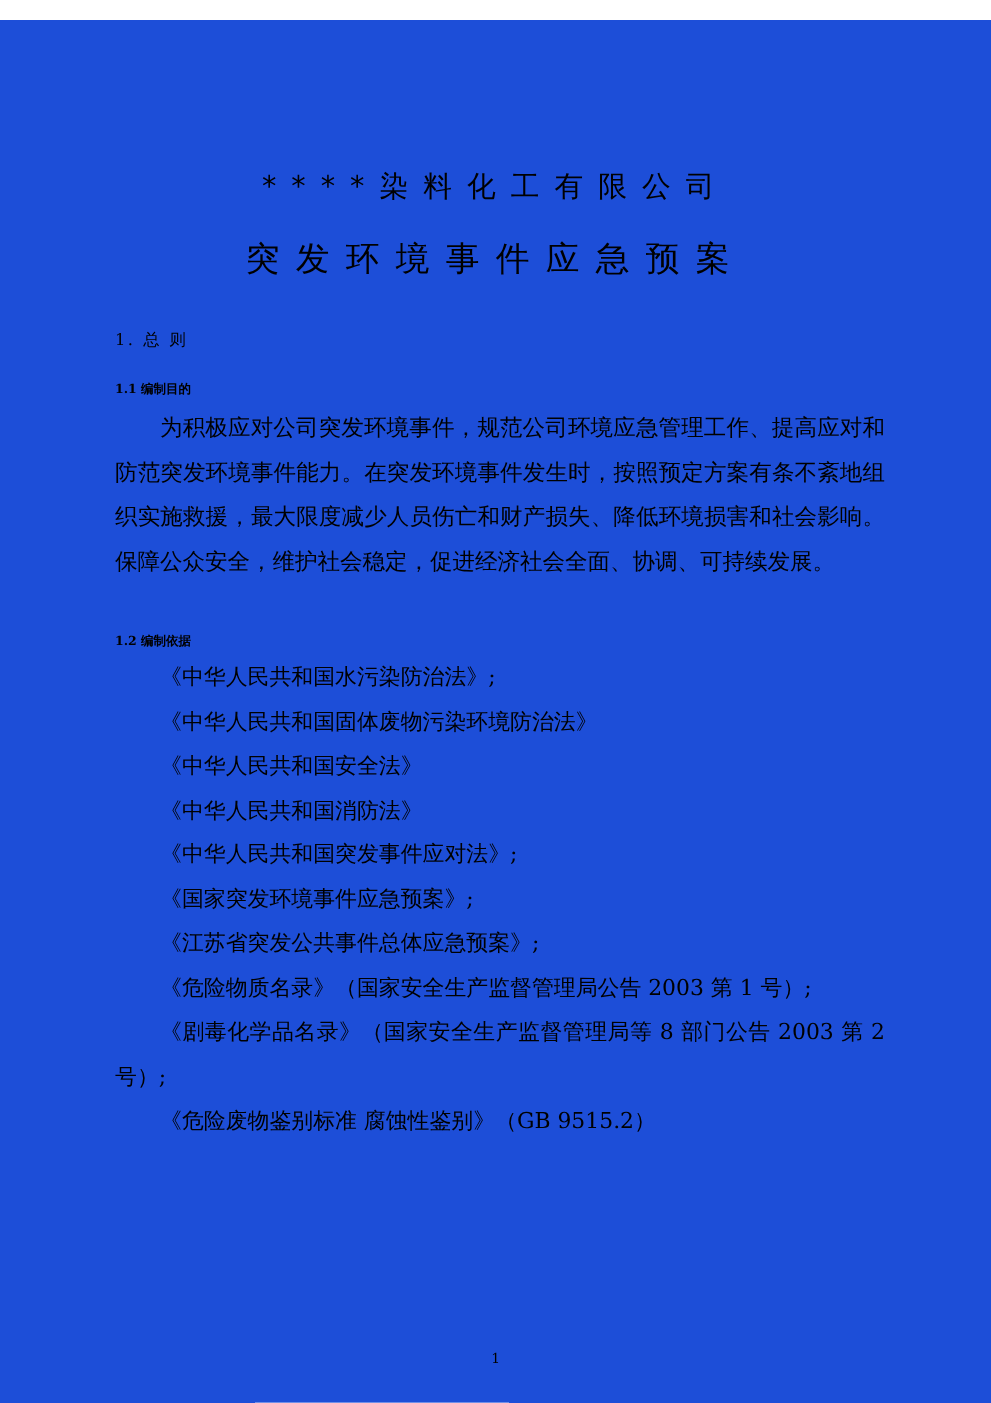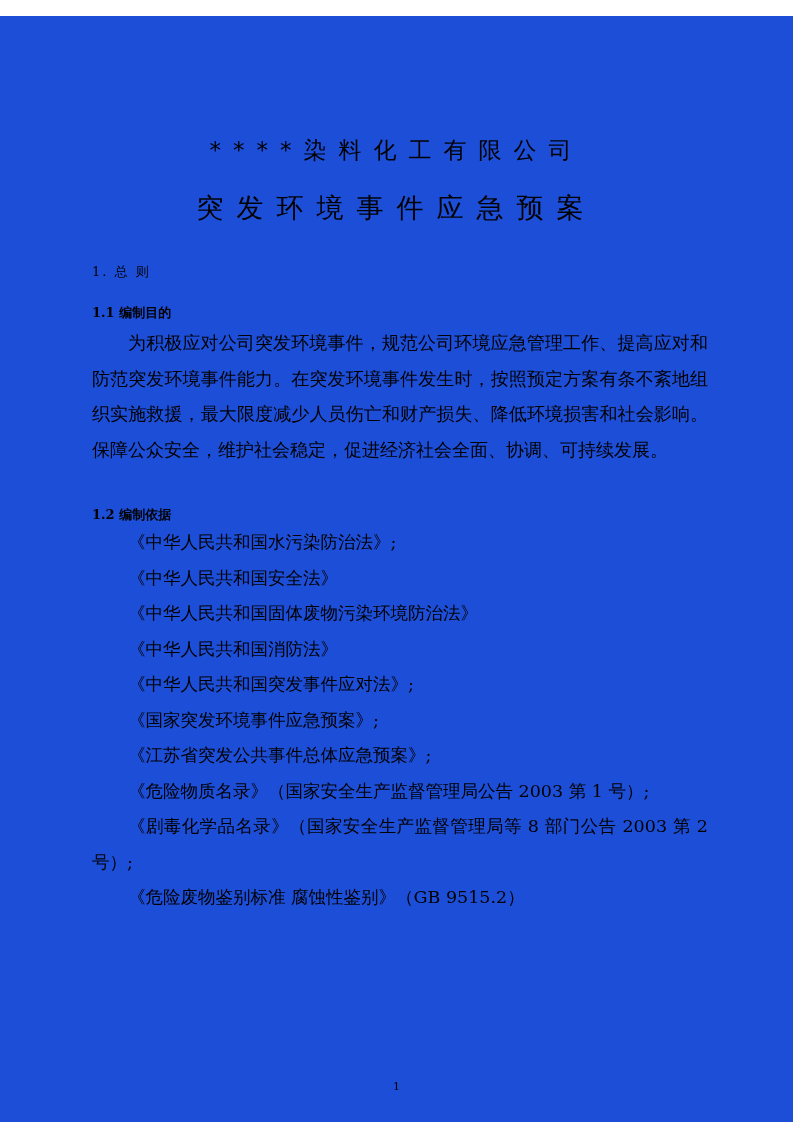--- a/index.html
+++ b/index.html
@@ -6,21 +6,21 @@
   body { width:793px; height:1122px; position:relative; overflow:hidden;
          font-family:"DejaVu Serif","Liberation Serif",serif; color:#000; }
   .page { position:absolute; left:0; top:16px; width:793px; height:1122px; background:#1d4ed8; }
   .company { position:absolute; left:0; width:793px; top:118px; text-align:center;
              font-family:"DejaVu Sans","Liberation Sans",sans-serif;
              font-size:23px; letter-spacing:12px; line-height:32px; }
   .title { position:absolute; left:0; width:793px; top:172px; text-align:center;
            font-family:"DejaVu Sans","Liberation Sans",sans-serif;
            font-size:27px; letter-spacing:13px; line-height:40px; }
   .h1 { position:absolute; left:92px; top:247px; font-size:13px; font-weight:normal; letter-spacing:2px; }
-  .h2 { position:absolute; left:92px; font-size:13px; font-weight:bold; }
+  .h2 { position:absolute; left:92px; font-size:10px; font-weight:bold; }
   .h2-a { top:288px; }
   .h2-b { top:490px; }
   .para { position:absolute; left:92px; width:616px; top:309px;
           font-size:18px; line-height:35.5px; text-indent:36px;
           text-align:justify; margin:0; }
   .refs { position:absolute; left:92px; width:616px; top:509px; margin:0; padding:0; list-style:none; }
   .refs li { font-size:17.5px; line-height:35.5px; text-indent:36px; text-align:justify; }
   .pagenum { position:absolute; left:0; width:793px; top:1064px; text-align:center;
              font-size:11px; }
 </style>
@@ -32,22 +32,22 @@
   <div class="title">突发环境事件应急预案</div>
 
   <div class="h1">1. 总 则</div>
 
   <div class="h2 h2-a">1.1 编制目的</div>
   <p class="para">为积极应对公司突发环境事件，规范公司环境应急管理工作、提高应对和防范突发环境事件能力。在突发环境事件发生时，按照预定方案有条不紊地组织实施救援，最大限度减少人员伤亡和财产损失、降低环境损害和社会影响。保障公众安全，维护社会稳定，促进经济社会全面、协调、可持续发展。</p>
 
   <div class="h2 h2-b">1.2 编制依据</div>
   <ul class="refs">
     <li>《中华人民共和国水污染防治法》;</li>
+    <li>《中华人民共和国固体废物污染环境防治法》</li>
     <li>《中华人民共和国安全法》</li>
-    <li>《中华人民共和国固体废物污染环境防治法》</li>
     <li>《中华人民共和国消防法》</li>
     <li>《中华人民共和国突发事件应对法》;</li>
     <li>《国家突发环境事件应急预案》;</li>
     <li>《江苏省突发公共事件总体应急预案》;</li>
     <li>《危险物质名录》（国家安全生产监督管理局公告 2003 第 1 号）;</li>
     <li>《剧毒化学品名录》（国家安全生产监督管理局等 8 部门公告 2003 第 2 号）;</li>
     <li>《危险废物鉴别标准 腐蚀性鉴别》（GB 9515.2）</li>
   </ul>
 
   <div class="pagenum">1</div>

